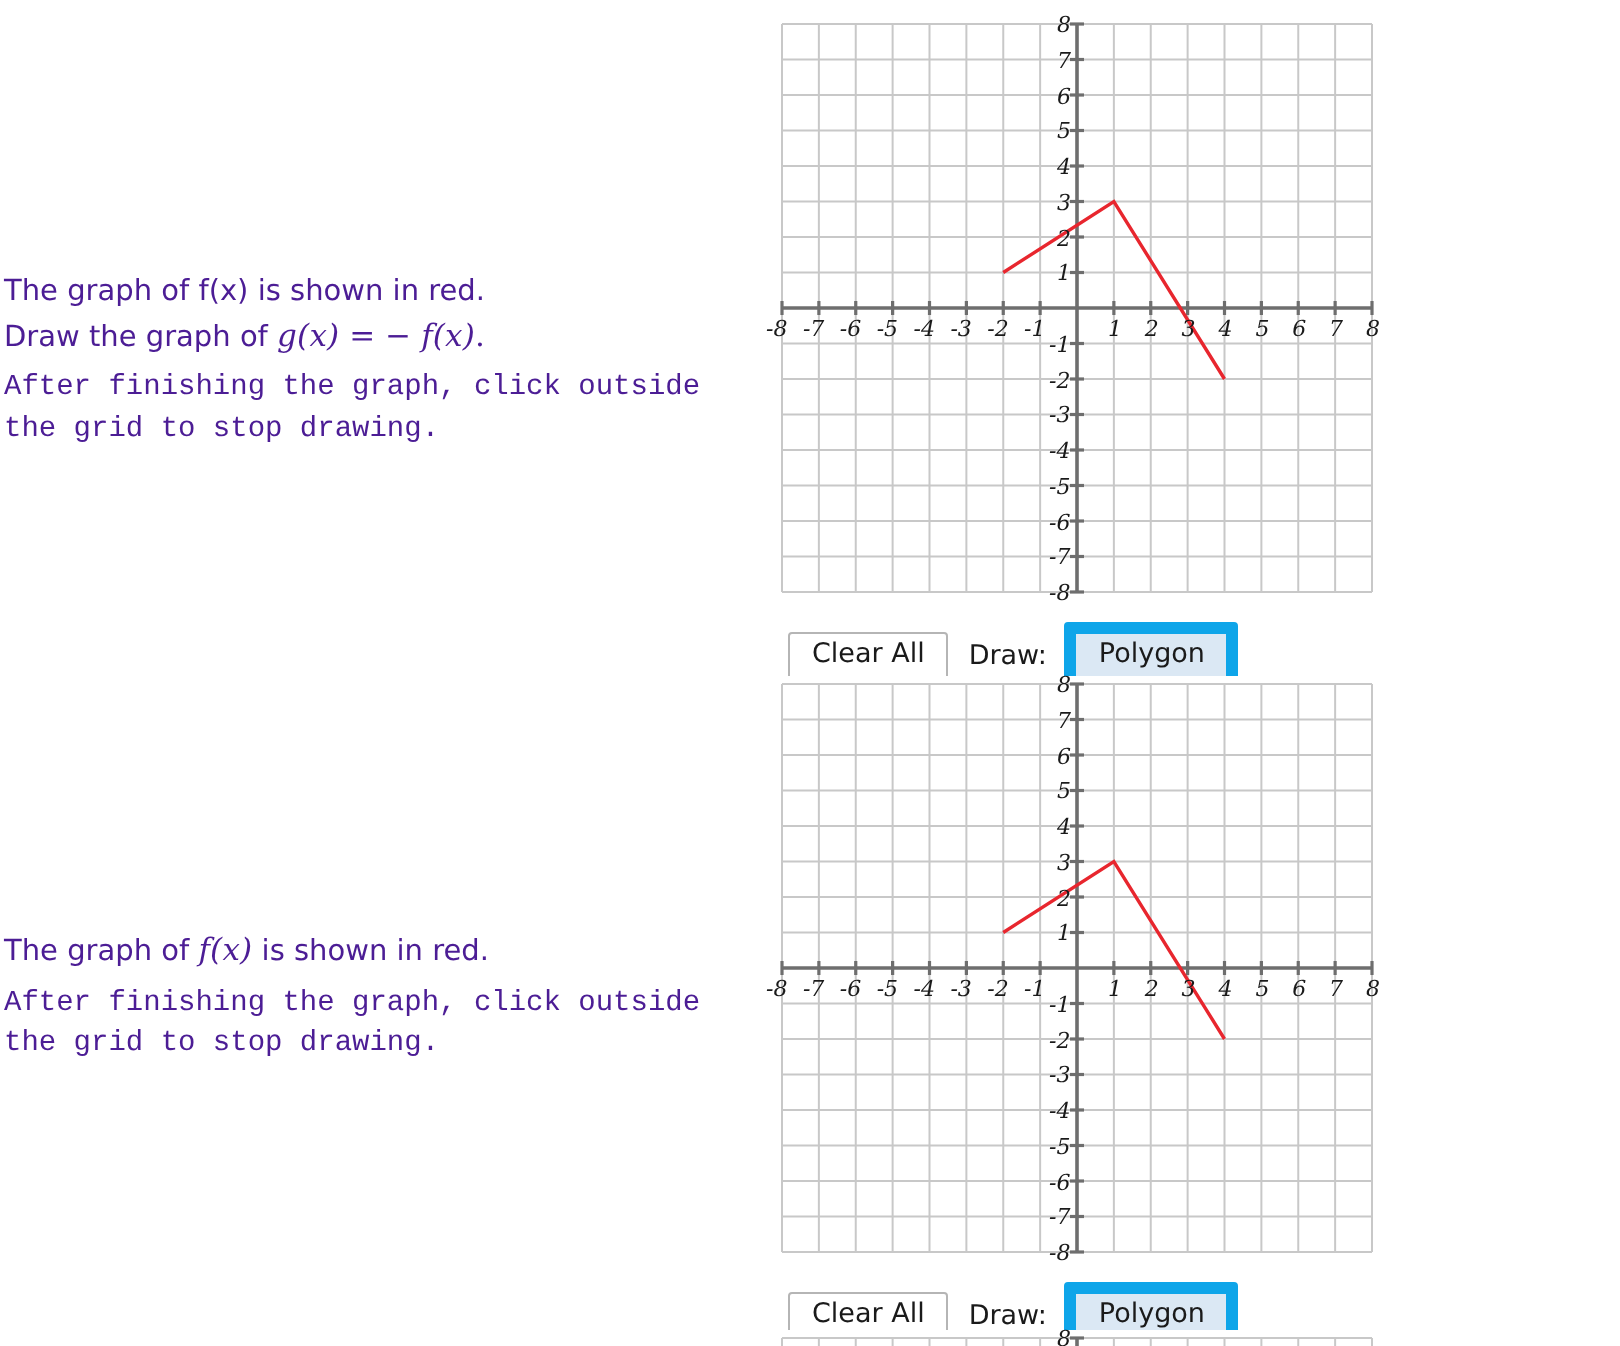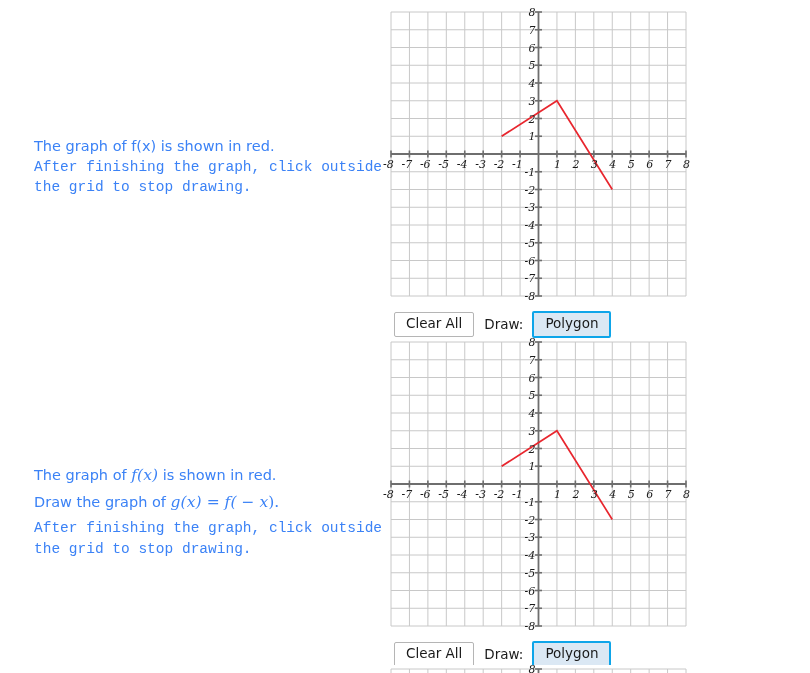--- a/index.html
+++ b/index.html
@@ -26,22 +26,21 @@
   .problem.p2 { top: 330px; }
   .problem.p3 { top: 660px; }
 
   
   .prompt {
     position: absolute;
     left: 2px;
     width: 370px;
     font-size: 14.5px;
     line-height: 1.42;
-    color: #3b82f6;
-    margin-left: 32px;
+    color: #4c1d95;
   }
   .prompt .line { white-space: nowrap; }
   .prompt .line.wrap { white-space: normal; width: 352px; font-family: Liberation Mono, monospace; }
   .prompt.pos1 { top: 136px; }
   .prompt.pos2 { top: 464px; }
   .prompt .ln-spaced { margin-bottom: 5px; }
 
   
   .mi {
     font-family: "DejaVu Serif", "Liberation Serif", serif;
@@ -107,36 +106,37 @@
     color: #1a1a1a;
     background: #ffffff;
     border: 1px solid #b5b5b5;
     border-radius: 2px;
     padding: 3px 11px 4px 11px;
     line-height: 1.15;
     cursor: pointer;
   }
   .btn.selected {
     background: #dbe8f4;
-    border: 2px solid #0ea5e9;
+    border: 6px solid #0ea5e9;
   }
   .draw-label {
     padding: 0 9px 0 10px;
     color: #1a1a1a;
     font-size: 13.5px;
   }
 </style>
 </head>
 <body>
 
 <div class="problem p1">
 
   <div class="prompt pos1">
     <div class="line"><span>The graph of </span><span>f(x)</span><span> is shown in red.</span></div>
 
+    <div class="line ln-spaced"><span>Draw the graph of </span><span class="mi">g(x)</span><span class="mop">&nbsp;=&nbsp;</span><span class="mop">−</span><span class="mi">&nbsp;f(x)</span><span class="mop">.</span></div>
 
     <div class="line wrap">After finishing the graph, click outside the grid to stop drawing.</div>
   </div>
 
   <div class="graph-wrap g1">
     <div class="grid-box">
       <svg class="grid-svg" width="305" height="292" viewBox="0 0 305 292">
         <g class="gridlines">
             <line x1="5" y1="4" x2="5" y2="288" stroke="#c8c8c8" stroke-width="1"></line>
             <line x1="23.4375" y1="4" x2="23.4375" y2="288" stroke="#c8c8c8" stroke-width="1"></line>
@@ -257,21 +257,20 @@
     <span class="draw-label">Draw:</span>
     <button class="btn selected">Polygon</button>
   </div>
 </div>
 
 <div class="problem p2">
 
   <div class="prompt pos2" style="top:134px;">
     <div class="line ln-spaced"><span>The graph of </span><span class="mi">f(x)</span><span> is shown in red.</span></div>
 
-    <div class="line ln-spaced"><span>Draw the graph of </span><span class="mi">g(x)</span><span class="mop">&nbsp;=&nbsp;</span><span class="mi">f(</span><span class="mop">&nbsp;−&nbsp;</span><span class="mi">x</span><span class="mop">)</span><span class="mop">.</span></div>
 
     <div class="line wrap">After finishing the graph, click outside the grid to stop drawing.</div>
   </div>
 
   <div class="graph-wrap g2" style="top:8px;">
     <div class="grid-box">
       <svg class="grid-svg" width="305" height="292" viewBox="0 0 305 292">
         <g class="gridlines">
             <line x1="5" y1="4" x2="5" y2="288" stroke="#c8c8c8" stroke-width="1"></line>
             <line x1="23.4375" y1="4" x2="23.4375" y2="288" stroke="#c8c8c8" stroke-width="1"></line>

